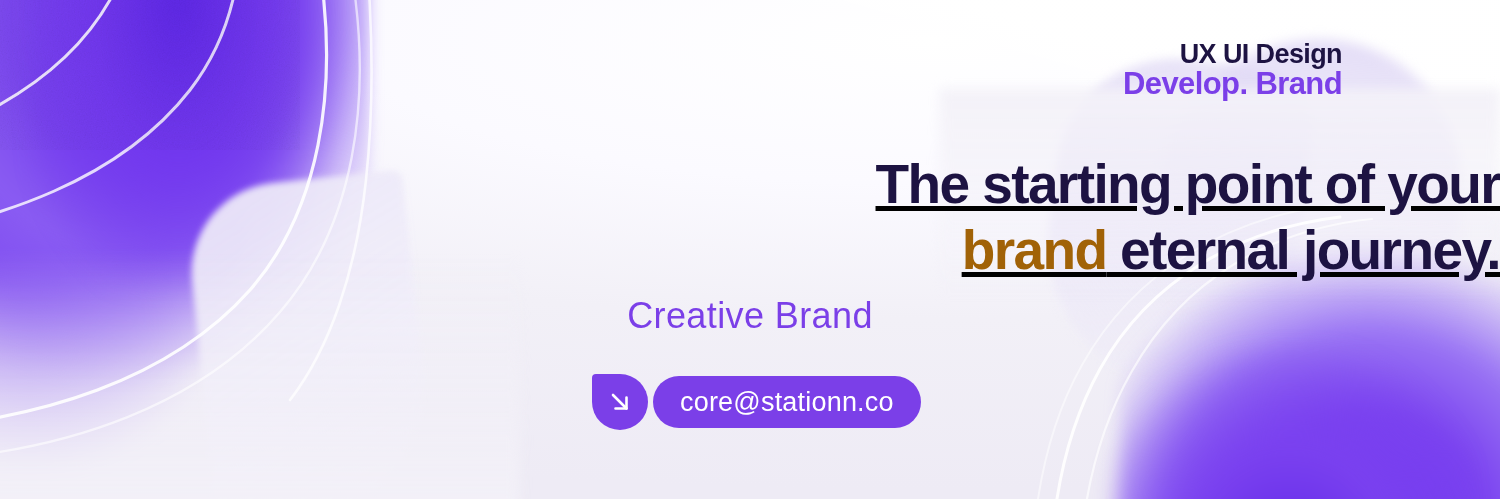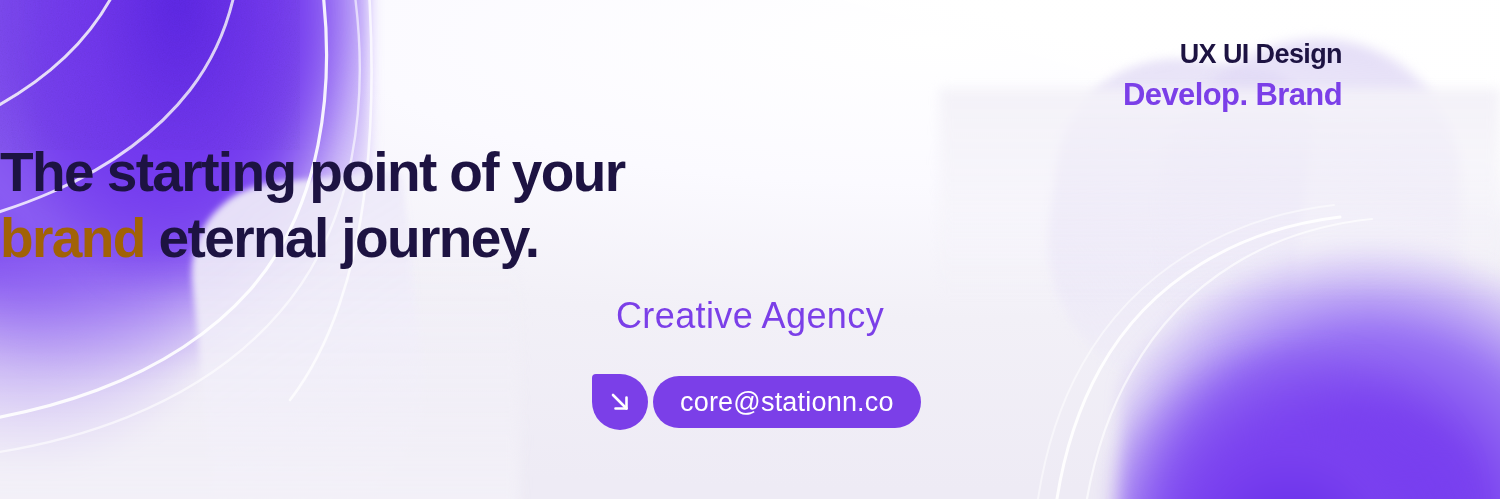--- a/index.html
+++ b/index.html
@@ -142,28 +142,29 @@
     display:block;
     font-size:27px; font-weight:bold;
     letter-spacing:-0.6px;
     color:#1d1342;
   }
   #tagline .line2{
     display:block;
     font-size:31px; font-weight:bold;
     letter-spacing:-0.6px;
     color:#7b3fe8;
-    margin-top:11px;
+    margin-top:0;
   }
 
   #headline{
     position:absolute;
-    left:0; right:0; top:145px;
-    text-align:left;
+    left:0; right:0; top:157px;
+    text-align:right;
     line-height:1.0;
+    text-decoration:underline;
   }
   #headline .hl-line{
     display:block;
     font-size:55px;
     font-weight:bold;
     letter-spacing:-1.6px;
     color:#1d1342;
     white-space:nowrap;
   }
   #headline .hl-line.second{ margin-top:11px; }
@@ -258,21 +259,21 @@
     <div id="tagline">
       <span class="line1">UX UI Design</span>
       <span class="line2">Develop. Brand</span>
     </div>
 
     <h1 id="headline">
       <span class="hl-line">The starting point of your</span>
       <span class="hl-line second"><span class="hl-accent">brand</span><span> eternal journey.</span></span>
     </h1>
 
-    <div id="subtitle">Creative Agency</div>
+    <div id="subtitle">Creative Brand</div>
 
     <div id="contact-row">
       <div id="arrow-badge">
         <svg width="28" height="28" viewBox="0 0 28 28" aria-hidden="true">
           <g stroke="#ffffff" stroke-width="2.6" stroke-linecap="round" stroke-linejoin="round" fill="none">
             <line x1="7" y1="7" x2="20.5" y2="20.5"></line>
             <polyline points="20.5,9.5 20.5,20.5 9.5,20.5"></polyline>
           </g>
         </svg>
       </div>

